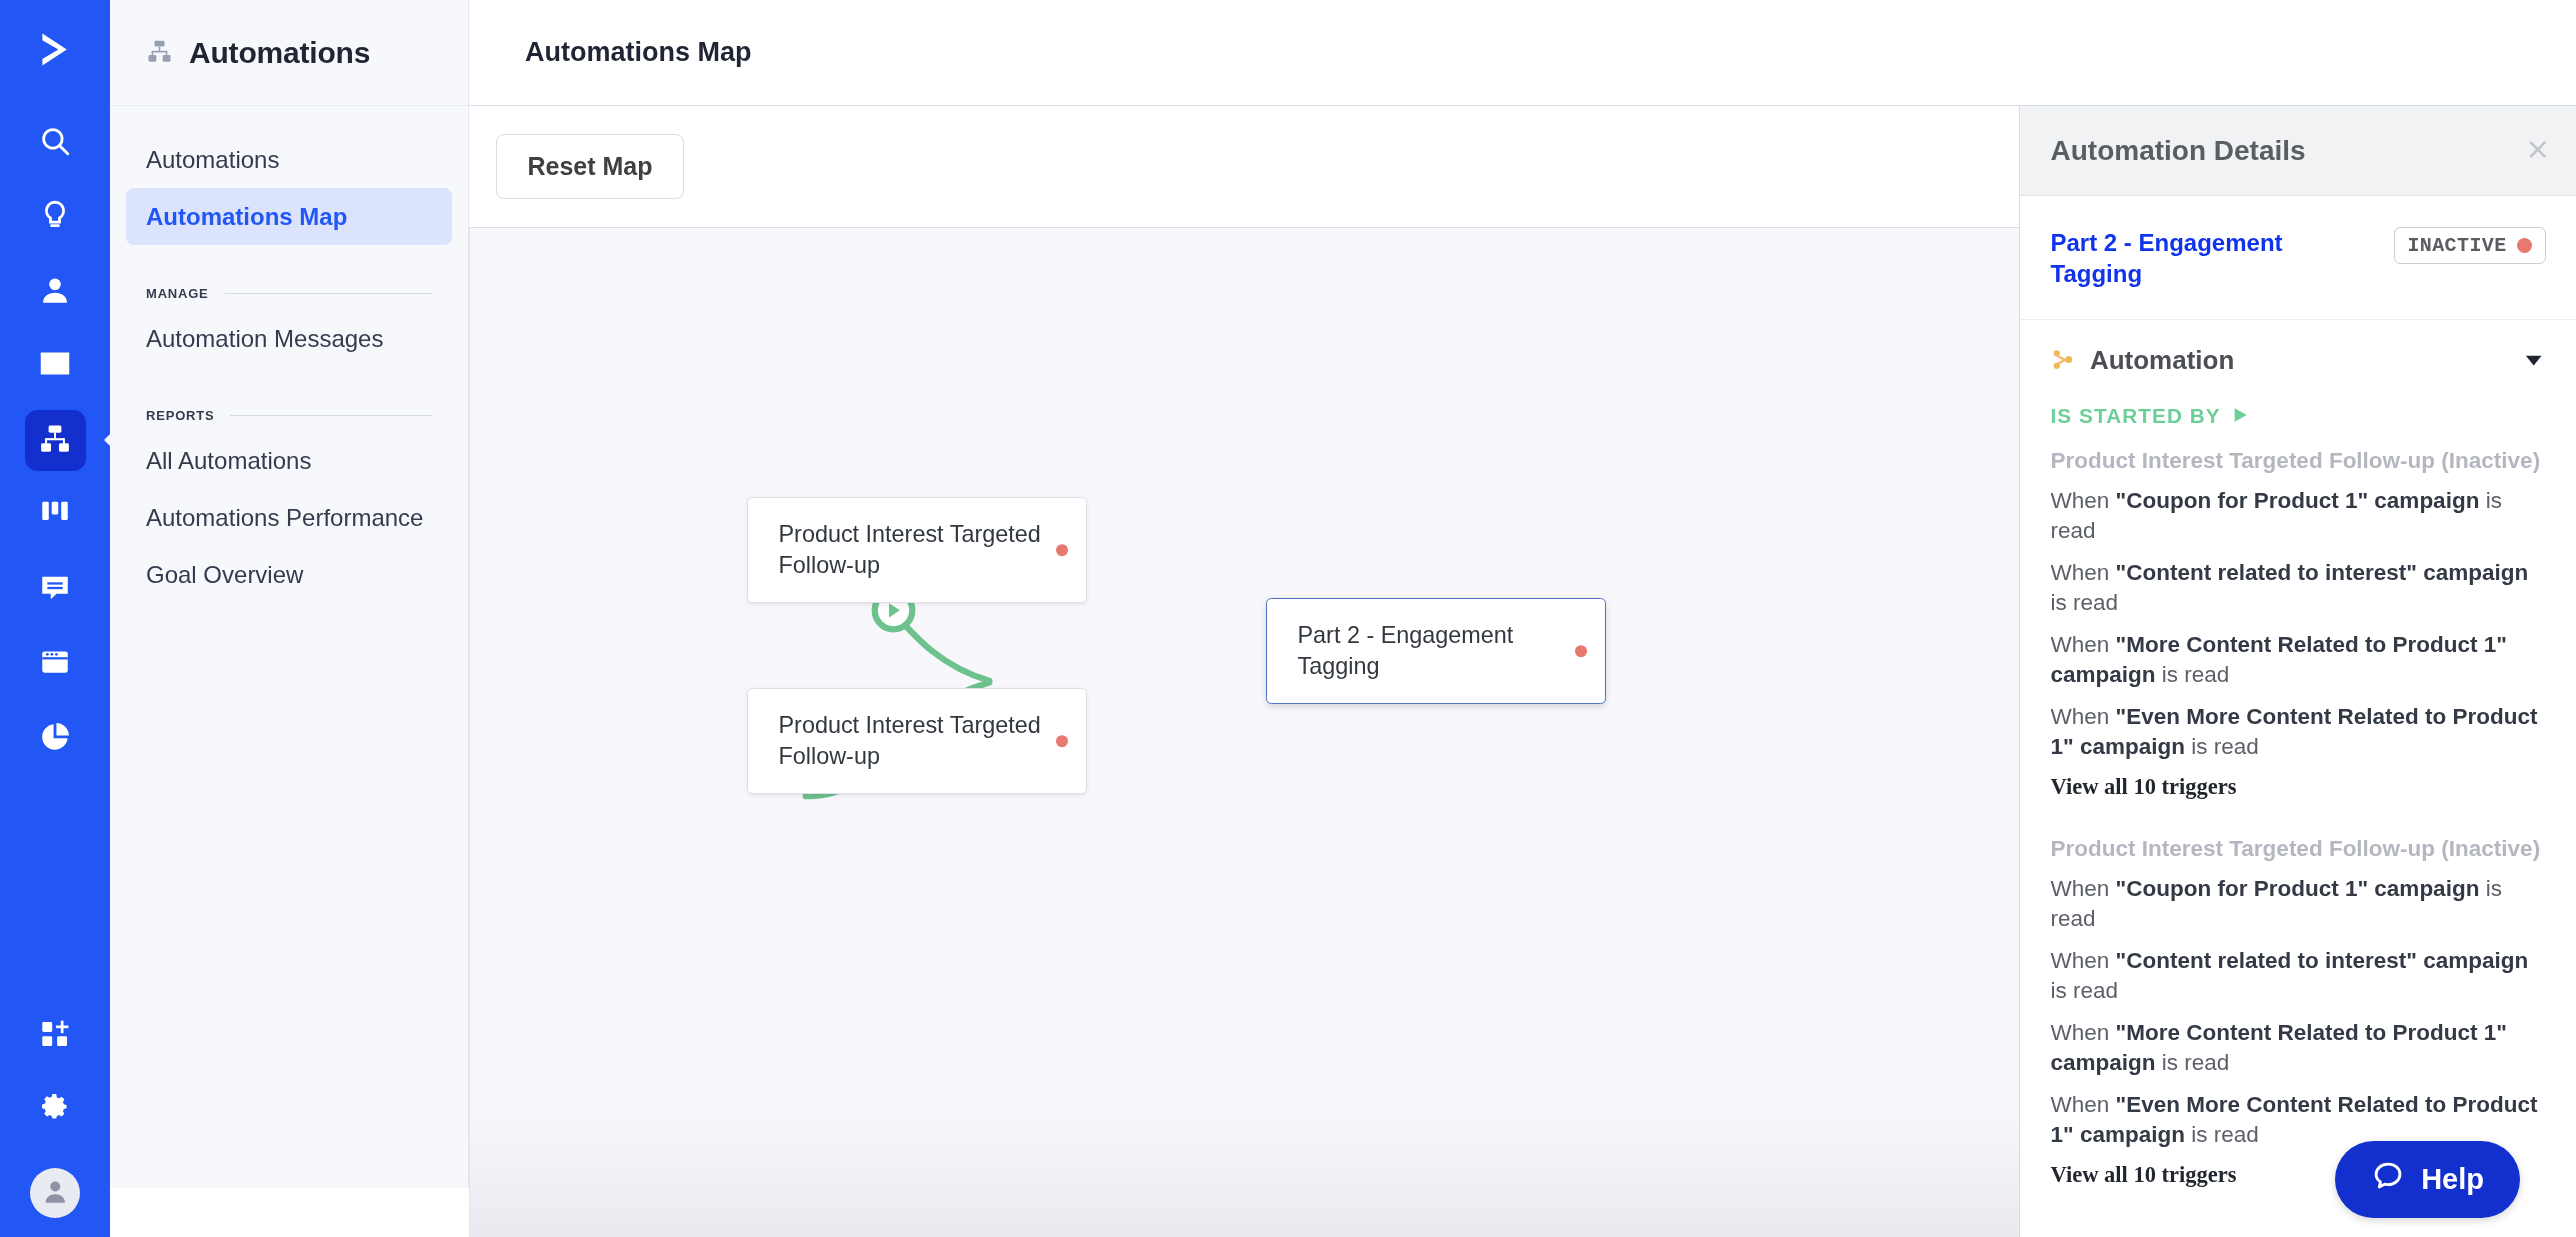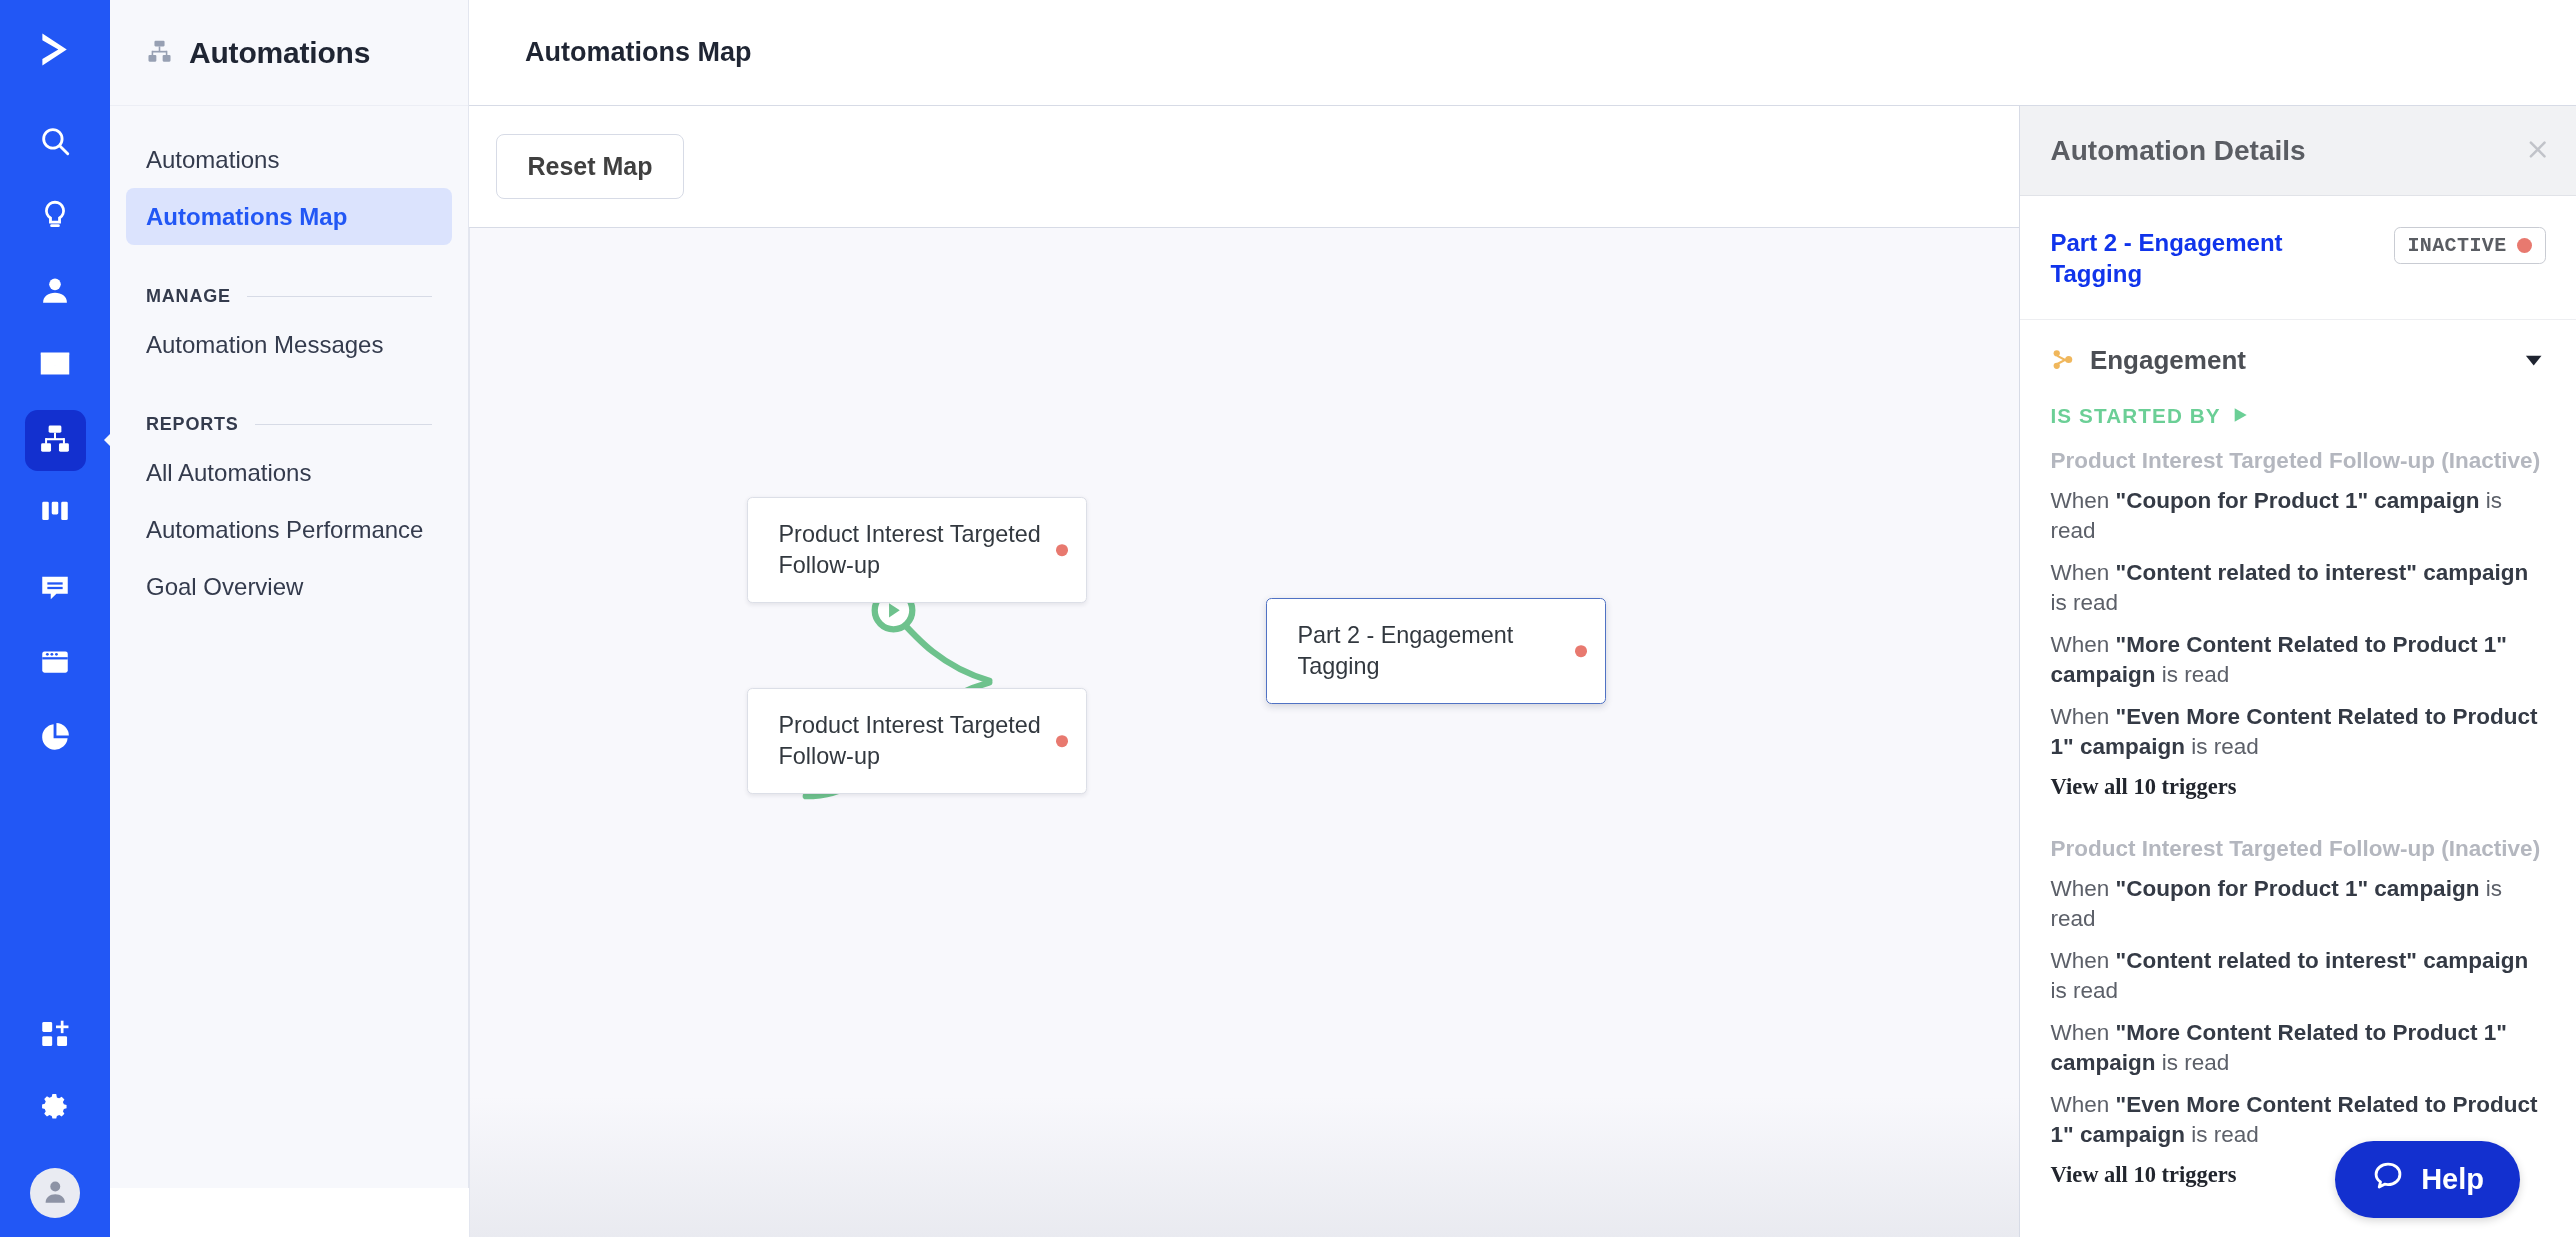--- a/index.html
+++ b/index.html
@@ -57,21 +57,21 @@
   .nav-link {
     display:block; font-size: 24px; color: #2e3murky; color: #343b4d;
     padding: 13.5px 20px; border-radius: 8px; cursor: pointer; line-height: 1.25;
   }
   .nav-link.active { background: #dbe3fd; color: #2257f5; font-weight: 700; }
   .nav-section {
     display: flex; align-items: center; gap: 16px;
     margin: 41px 20px 9px 20px;
   }
   .nav-section-label {
-    font-size: 18px; font-weight: 700; color: #343b4d; letter-spacing: 0.8px;
+    font-size: 13px; font-weight: 700; color: #343b4d; letter-spacing: 0.8px;
   }
   .nav-section-rule { flex: 1 1 auto; height: 1.8px; background: #d7dbe6; }
 
   
   .main { flex: 1 1 auto; height: 1238px; display: flex; flex-direction: column;
           position: relative; min-width: 0; background:#fff; }
   .topbar {
     height: 106px; flex: 0 0 106px; background: #fff;
     border-bottom: 1.8px solid #d7dbe6;
     display: flex; align-items: center; padding-left: 56px;
@@ -408,21 +408,21 @@
         <div class="connections-row">
           <span>
             <svg width="25" height="25" viewBox="0 0 24 24" fill="#f0b75c">
               <circle cx="5.5" cy="6" r="3"></circle>
                 <circle cx="5.5" cy="18" r="3"></circle>
                 <circle cx="17" cy="12" r="3.4"></circle>
               <rect x="6.6" y="7.6" width="9.5" height="2" transform="rotate(28 6.6 7.6)"></rect>
               <rect x="5.6" y="15.4" width="9.5" height="2" transform="rotate(-28 5.6 15.4)"></rect>
             </svg>
           </span>
-          <span class="connections-label">Engagement</span>
+          <span class="connections-label">Automation</span>
           <span class="chev">
             <svg width="23.4" height="23.4" viewBox="0 0 24 24" fill="#1f2430">
               <path d="M4 8 L20 8 L12 18 Z"></path>
             </svg>
           </span>
         </div>
 
         <div class="details-scroll">
           <div class="started-by">
             <span>IS STARTED BY</span>

